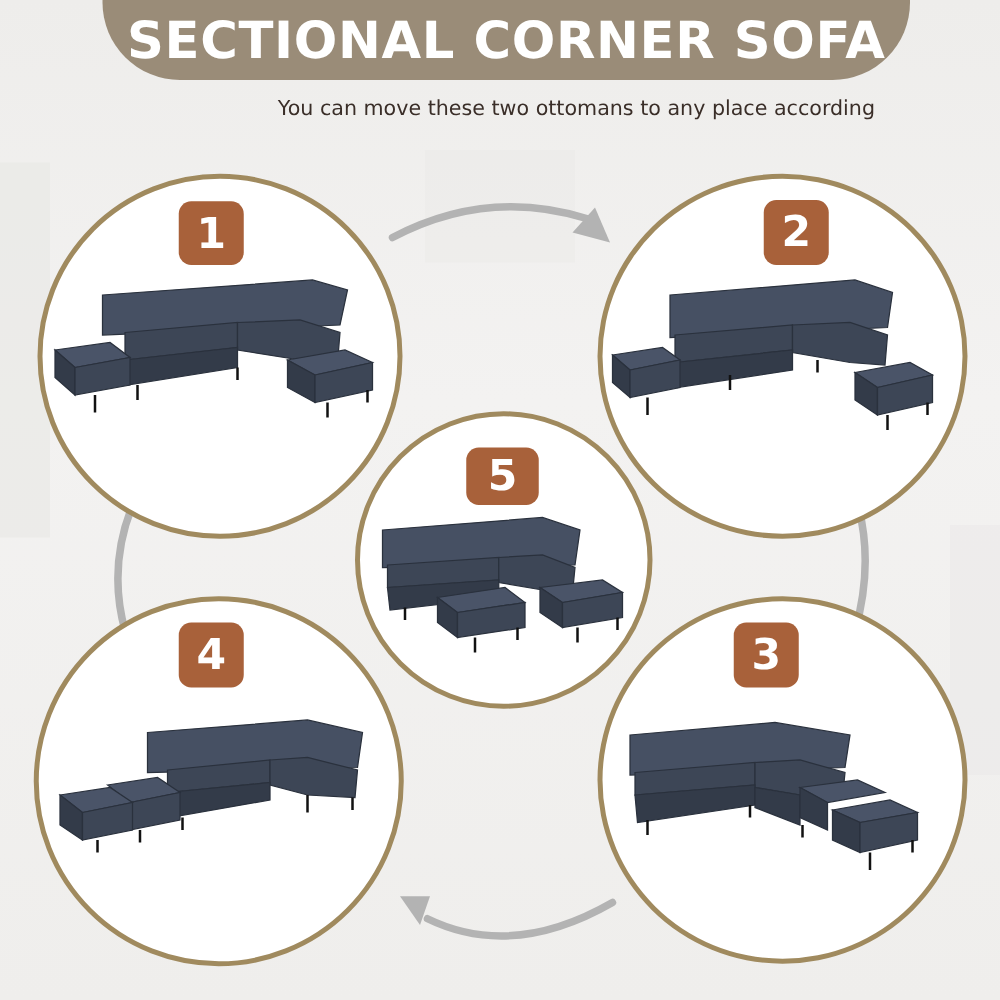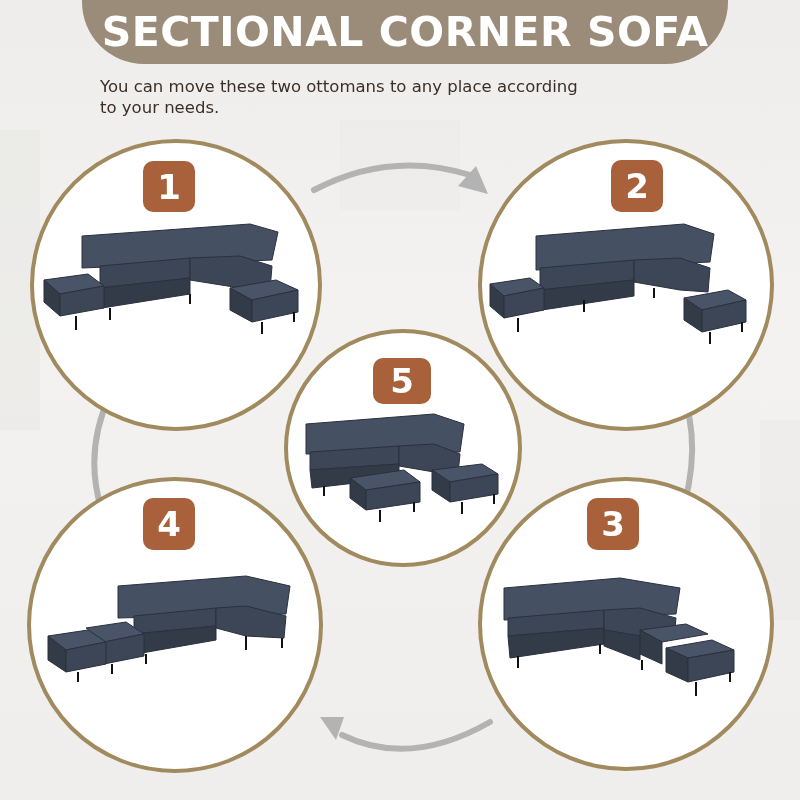--- a/index.html
+++ b/index.html
@@ -12,21 +12,21 @@
   .banner {
     position:absolute; left:82px; top:-2px; width:646px; height:66px;
     background:#9a8c78; border-radius:0 0 62px 62px;
     display:flex; align-items:center; justify-content:center;
   }
   .banner-title {
     color:#fff; font-weight:bold; font-size:41px; letter-spacing:0.5px;
     font-family:"DejaVu Sans", sans-serif; margin-top:2px;
   }
   .subtitle {
-    position:absolute; left:100px; top:76px; width:600px; text-align:left;
+    position:absolute; left:100px; top:76px; width:600px; text-align:right;
     color:#3a2e28; font-size:16.5px; line-height:21px;
     font-family:"DejaVu Sans", sans-serif;
   }
   .circle {
     position:absolute; border-radius:50%; background:#ffffff;
     border:4px solid #a08a5e; box-sizing:border-box;
   }
   .badge {
     position:absolute; background:#a8613a; border-radius:10px;
     color:#fff; font-weight:bold; font-size:34px; text-align:center;
@@ -41,21 +41,20 @@
 
 <div class="bg-deco" style="left:0;top:130px;width:40px;height:300px;"></div>
 <div class="bg-deco" style="left:340px;top:120px;width:120px;height:90px;opacity:.35;"></div>
 <div class="bg-deco" style="left:760px;top:420px;width:40px;height:200px;opacity:.4;"></div>
 
 <div class="banner">
   <span class="banner-title">SECTIONAL CORNER SOFA</span>
 </div>
 <div class="subtitle">
   <div>You can move these two ottomans to any place according</div>
-  <div>to your needs.</div>
 </div>
 
 <svg class="arrow" width="800" height="800" style="left:0;top:0;">
 
   <path d="M314 190 Q390 150 470 175" stroke="#b3b3b3" stroke-width="6" fill="none" stroke-linecap="round"></path>
   <polygon points="488,194 458,186 476,166" fill="#b3b3b3"></polygon>
 </svg>
 <svg class="arrow" width="800" height="800" style="left:0;top:0;">
 
   <path d="M672 368 Q705 430 684 505" stroke="#b3b3b3" stroke-width="6" fill="none" stroke-linecap="round"></path>

